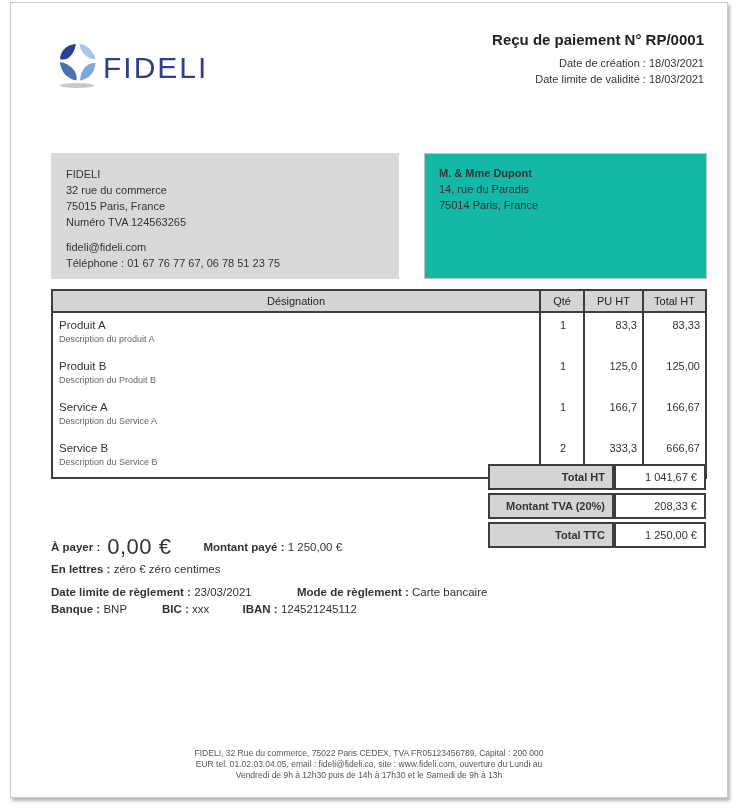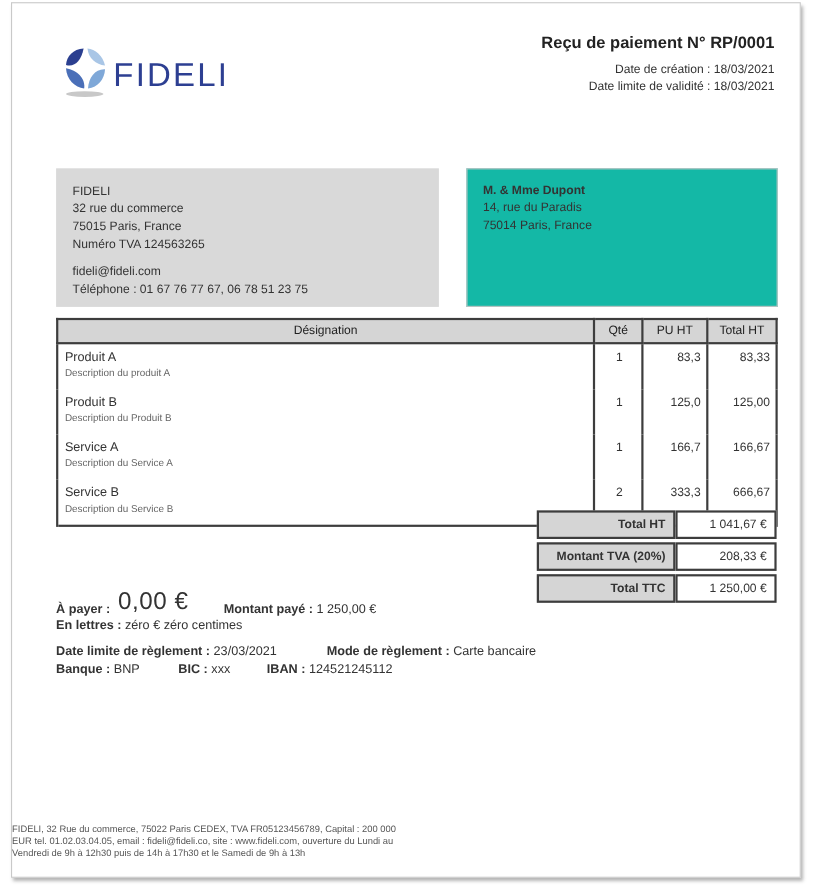--- a/index.html
+++ b/index.html
@@ -83,32 +83,33 @@
     position: absolute; right: 21px; top: 458px;
     border-collapse: separate; border-spacing: 0 3px;
     font-size: 11px;
   }
   .totals td { border: 2px solid #3d3d3d; padding: 4px 7px; height: 14px; }
   .t-label { background: #d5d5d5; font-weight: bold; text-align: right; width: 108px; color: #333; }
   .t-value { background: #fff; text-align: right; width: 74px; }
   
   .payment { position: absolute; left: 40px; top: 531px; width: 560px; font-size: 11.5px; }
   .lbl { font-weight: bold; color: #333; }
-  .pay-line1 { display: flex; align-items: flex-end; }
+  .pay-line1 { display: flex; align-items: center; }
   .big-amount { font-size: 22px; margin-left: 7px; letter-spacing: 0.5px; color: #333; }
   .paid-group { margin-left: 32px; }
   .line-lettres { margin-top: 3px; }
   .line-reglement { margin-top: 11px; }
   .mode-group { margin-left: 42px; }
   .line-banque { margin-top: 5px; }
   .bic-group { margin-left: 32px; }
   .iban-group { margin-left: 30px; }
   
   .footer {
     position: absolute; left: 0; right: 0; bottom: 16px;
+    text-align: center;
     font-size: 8.5px; line-height: 11px; color: #555;
   }
 </style>
 </head>
 <body>
 
 <div class="page">
 
   <div class="logo">
     <span>

